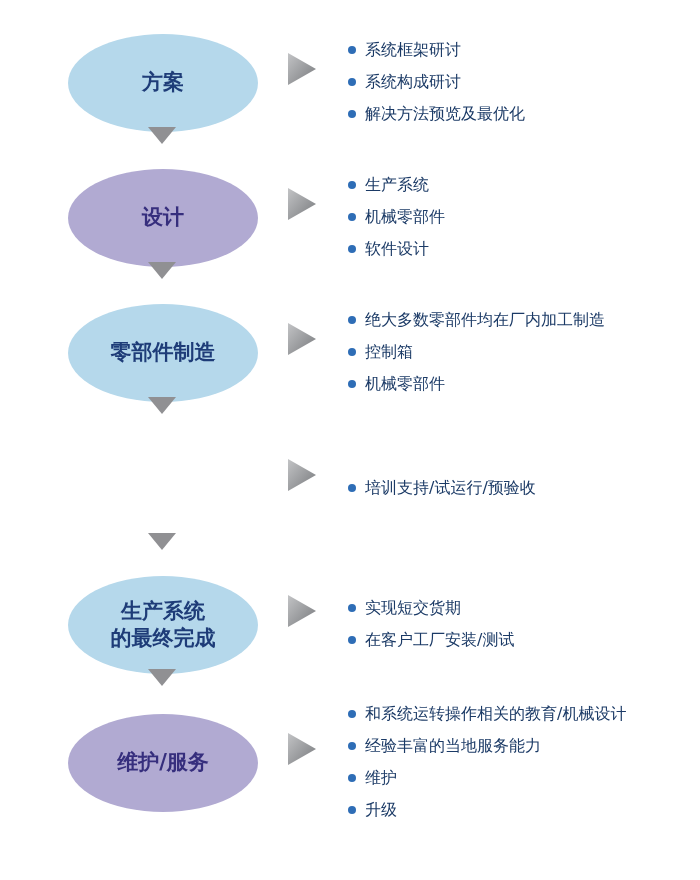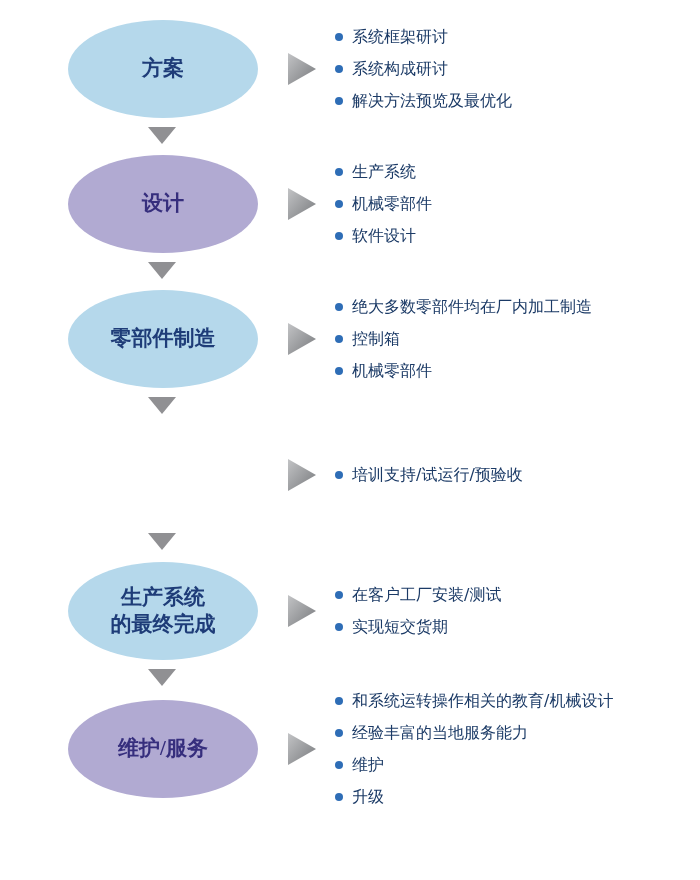--- a/index.html
+++ b/index.html
@@ -19,29 +19,28 @@
   }
   .stage {
     position: absolute;
     left: 0;
     width: 700px;
     height: 98px;
   }
   .oval {
     position: absolute;
     left: 68px;
-    top: 0;
+    top: 14px;
     width: 190px;
     height: 98px;
     border-radius: 50%;
     display: flex;
     align-items: center;
     justify-content: center;
     text-align: center;
-    font-family: Liberation Serif, serif;
   }
   .stage.blue .oval   { background: var(--oval-blue, #b5d8eb); }
   .stage.purple .oval { background: var(--oval-purple, #b1aad2); }
   .oval-label {
     font-weight: bold;
     font-size: 21px;
     line-height: 1.3;
     white-space: pre-line;
   }
   .stage.blue .oval-label   { color: var(--label-blue, #1e3c78); }
@@ -52,21 +51,21 @@
     top: 50%;
     transform: translateY(-50%);
     width: 32px;
     height: 36px;
   }
   .bullets {
     position: absolute;
     left: 335px;
     top: 50%;
     transform: translateY(-50%);
-    margin: 0;
+    margin: 13px;
     padding: 0;
     list-style: none;
   }
   .bullets li {
     display: flex;
     align-items: center;
     height: 32px;
     font-size: 16px;
     color: var(--bullet-text, #1b3a66);
     white-space: nowrap;
@@ -203,26 +202,26 @@
 的最终完成</span>
     </div>
     <div class="chevron">
       <svg width="32" height="36" viewBox="0 0 32 36">
           <polygon points="2,2 30,18 2,34" fill="url(#chev-grad)"></polygon>
         </svg>
     </div>
     <ul class="bullets">
       <li>
           <span class="dot"></span>
+          <span>实现短交货期</span>
+        </li>
+      <li>
+          <span class="dot"></span>
           <span>在客户工厂安装/测试</span>
         </li>
-      <li>
-          <span class="dot"></span>
-          <span>实现短交货期</span>
-        </li>
     </ul>
   </div>
   <div class="down-arrow" style="top:669px"></div>
 
   <div class="stage purple" style="top:700px">
     <div class="oval">
       <span class="oval-label">维护/服务</span>
     </div>
     <div class="chevron">
       <svg width="32" height="36" viewBox="0 0 32 36">

